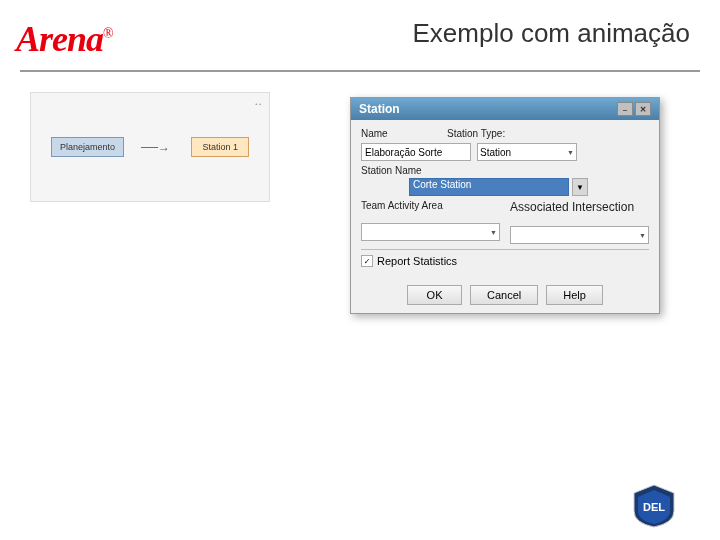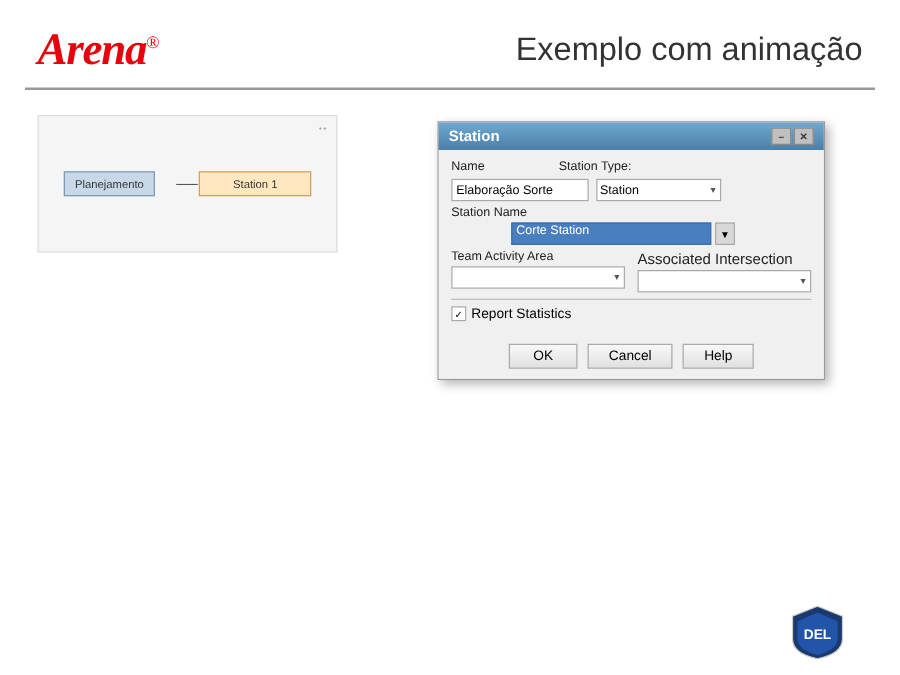--- a/index.html
+++ b/index.html
@@ -9,22 +9,21 @@
       height: 540px;
       background: #ffffff;
       font-family: Arial, sans-serif;
       overflow: hidden;
       position: relative;
     }
 
     
     .header {
       display: flex;
-      align-items: center;
-      padding: 18px 30px 10px 30px;
+      padding: 18px 30px 10px 16px;
     }
 
     .logo-text {
       font-size: 36px;
       font-style: italic;
       font-weight: bold;
       color: #e8000d;
       font-family: Georgia, serif;
       letter-spacing: -1px;
       position: relative;
@@ -97,21 +96,21 @@
       left: 110px;
       top: 50%;
       transform: translateY(-50%);
       font-size: 12px;
       color: #555;
     }
 
     .diagram-block-right {
       background: #ffe8c0;
       border: 1px solid #d4a060;
-      padding: 4px 26px;
+      padding: 4px 10px;
       font-size: 9px;
       color: #333;
       position: absolute;
       right: 20px;
       top: 50%;
       transform: translateY(-50%);
     }
 
     
     .diagram-dots {
@@ -271,21 +270,21 @@
     .dual-section {
       display: flex;
       gap: 10px;
       margin-bottom: 4px;
     }
 
     .dual-col {
       flex: 1;
       display: flex;
       flex-direction: column;
-      gap: 2px;
+      gap: 12px;
     }
 
     .dual-select-wrapper {
       position: relative;
       display: flex;
       align-items: center;
     }
 
     .dual-select {
       background: white;

